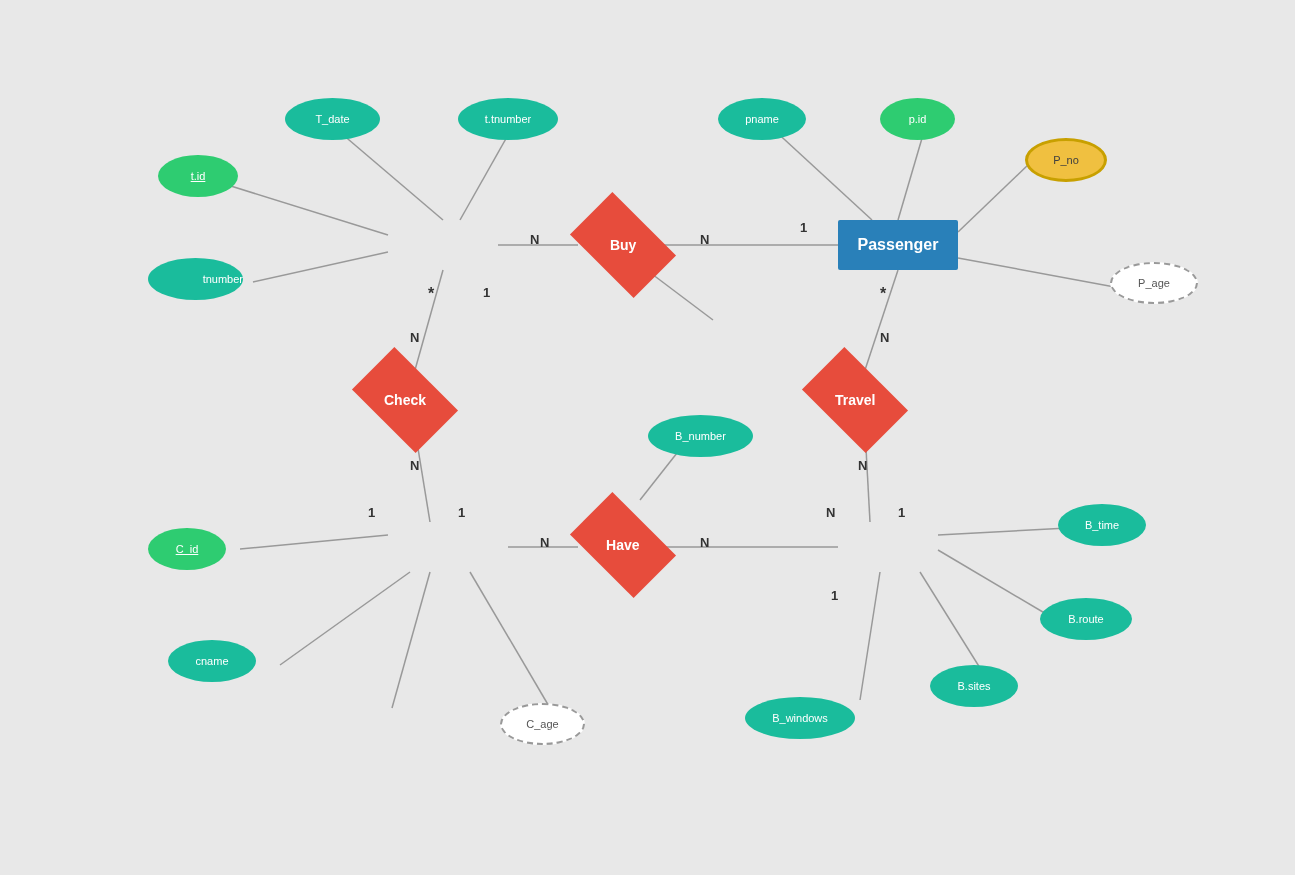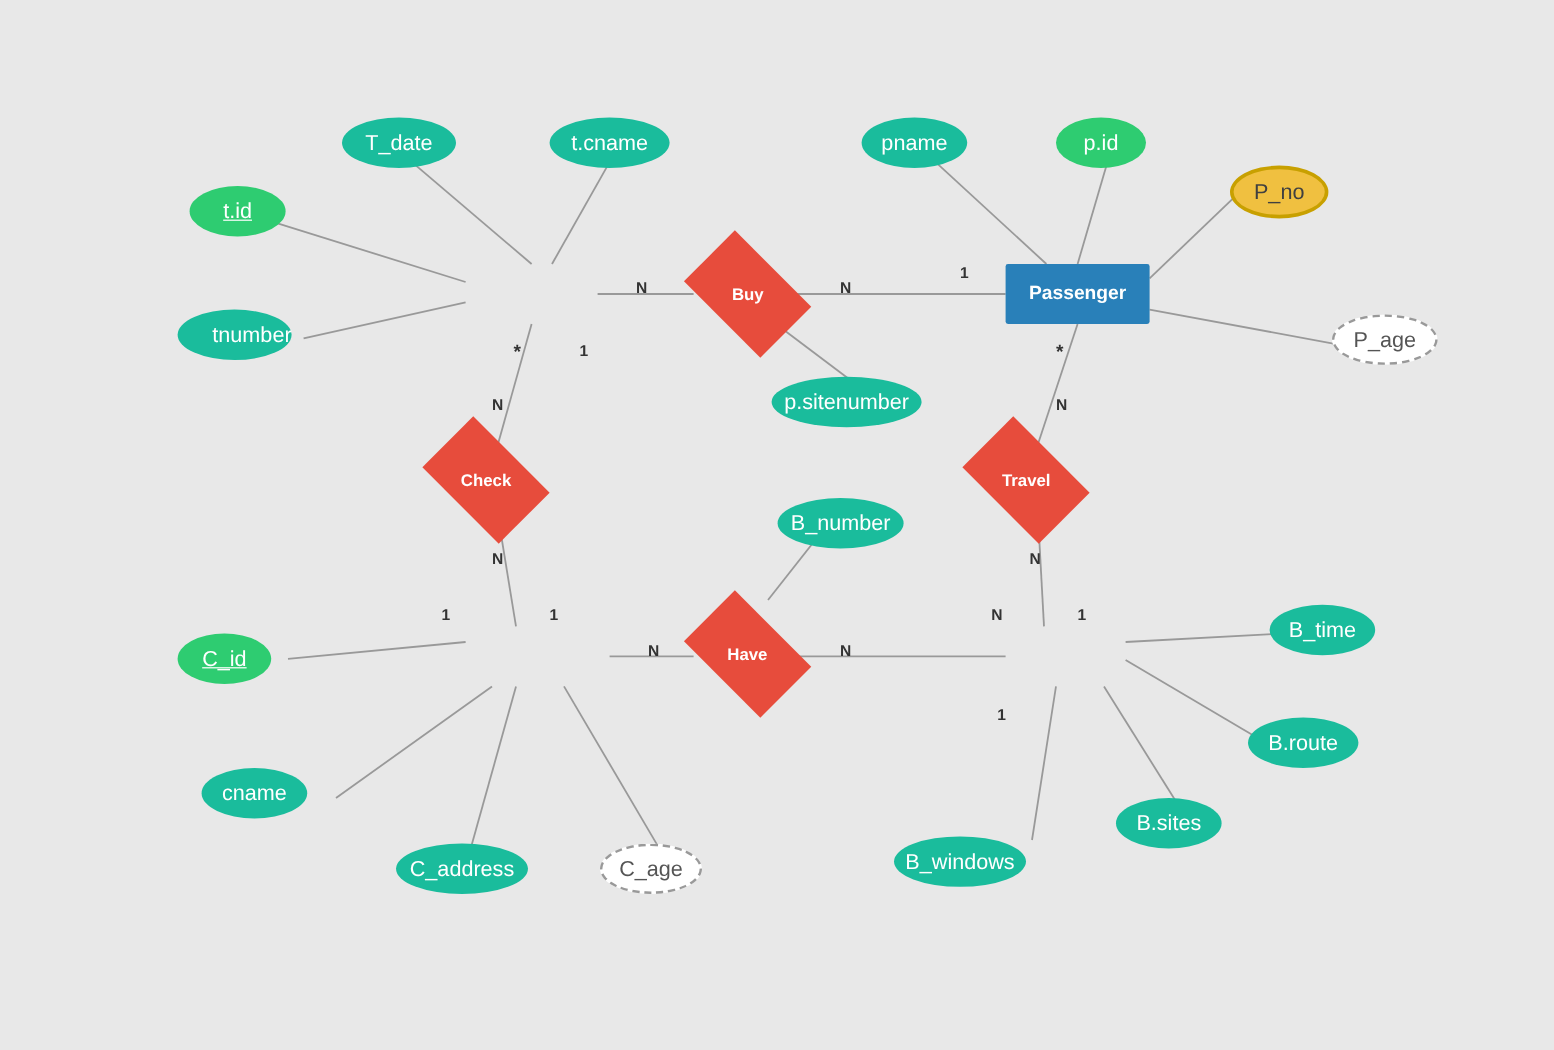--- a/index.html
+++ b/index.html
@@ -46,21 +46,21 @@
       justify-content: center;
       transform: rotate(45deg);
     }
     .relationship span {
       transform: rotate(-45deg);
     }
     .attribute {
       position: absolute;
       background: #1abc9c;
       color: white;
-      font-size: 18px;
+      font-size: 11px;
       font-weight: 500;
       display: flex;
       align-items: center;
       justify-content: center;
       border-radius: 50%;
       border: none;
     }
     .attribute.key {
       background: #2ecc71;
     }
@@ -157,21 +157,21 @@
   </div>
   <div class="relationship" style="left:578px;top:515px;">
     <span>Have</span>
   </div>
 
   <div class="attribute" style="left:285px;top:98px;width:95px;height:42px;">
     <span>T_date</span>
   </div>
 
   <div class="attribute" style="left:458px;top:98px;width:100px;height:42px;">
-    <span>t.cname</span>
+    <span>t.tnumber</span>
   </div>
 
   <div class="attribute key" style="left:158px;top:155px;width:80px;height:42px;">
     <span style="text-decoration:underline;">t.id</span>
   </div>
 
   <div class="attribute" style="left:148px;top:258px;width:95px;height:42px;justify-content:flex-end;">
     <span>tnumber</span>
   </div>
 
@@ -184,39 +184,33 @@
   </div>
 
   <div class="attribute multivalued" style="left:1025px;top:138px;width:82px;height:44px;">
     <span>P_no</span>
   </div>
 
   <div class="attribute derived" style="left:1110px;top:262px;width:88px;height:42px;">
     <span>P_age</span>
   </div>
 
-  <div class="attribute" style="left:643px;top:314px;width:125px;height:42px;">
-    <span>p.sitenumber</span>
-  </div>
 
   <div class="attribute" style="left:648px;top:415px;width:105px;height:42px;">
     <span>B_number</span>
   </div>
 
   <div class="attribute key" style="left:148px;top:528px;width:78px;height:42px;">
     <span style="text-decoration:underline;">C_id</span>
   </div>
 
   <div class="attribute" style="left:168px;top:640px;width:88px;height:42px;">
     <span>cname</span>
   </div>
 
-  <div class="attribute" style="left:330px;top:703px;width:110px;height:42px;">
-    <span>C_address</span>
-  </div>
 
   <div class="attribute derived" style="left:500px;top:703px;width:85px;height:42px;">
     <span>C_age</span>
   </div>
 
   <div class="attribute" style="left:1058px;top:504px;width:88px;height:42px;">
     <span>B_time</span>
   </div>
 
   <div class="attribute" style="left:1040px;top:598px;width:92px;height:42px;">

